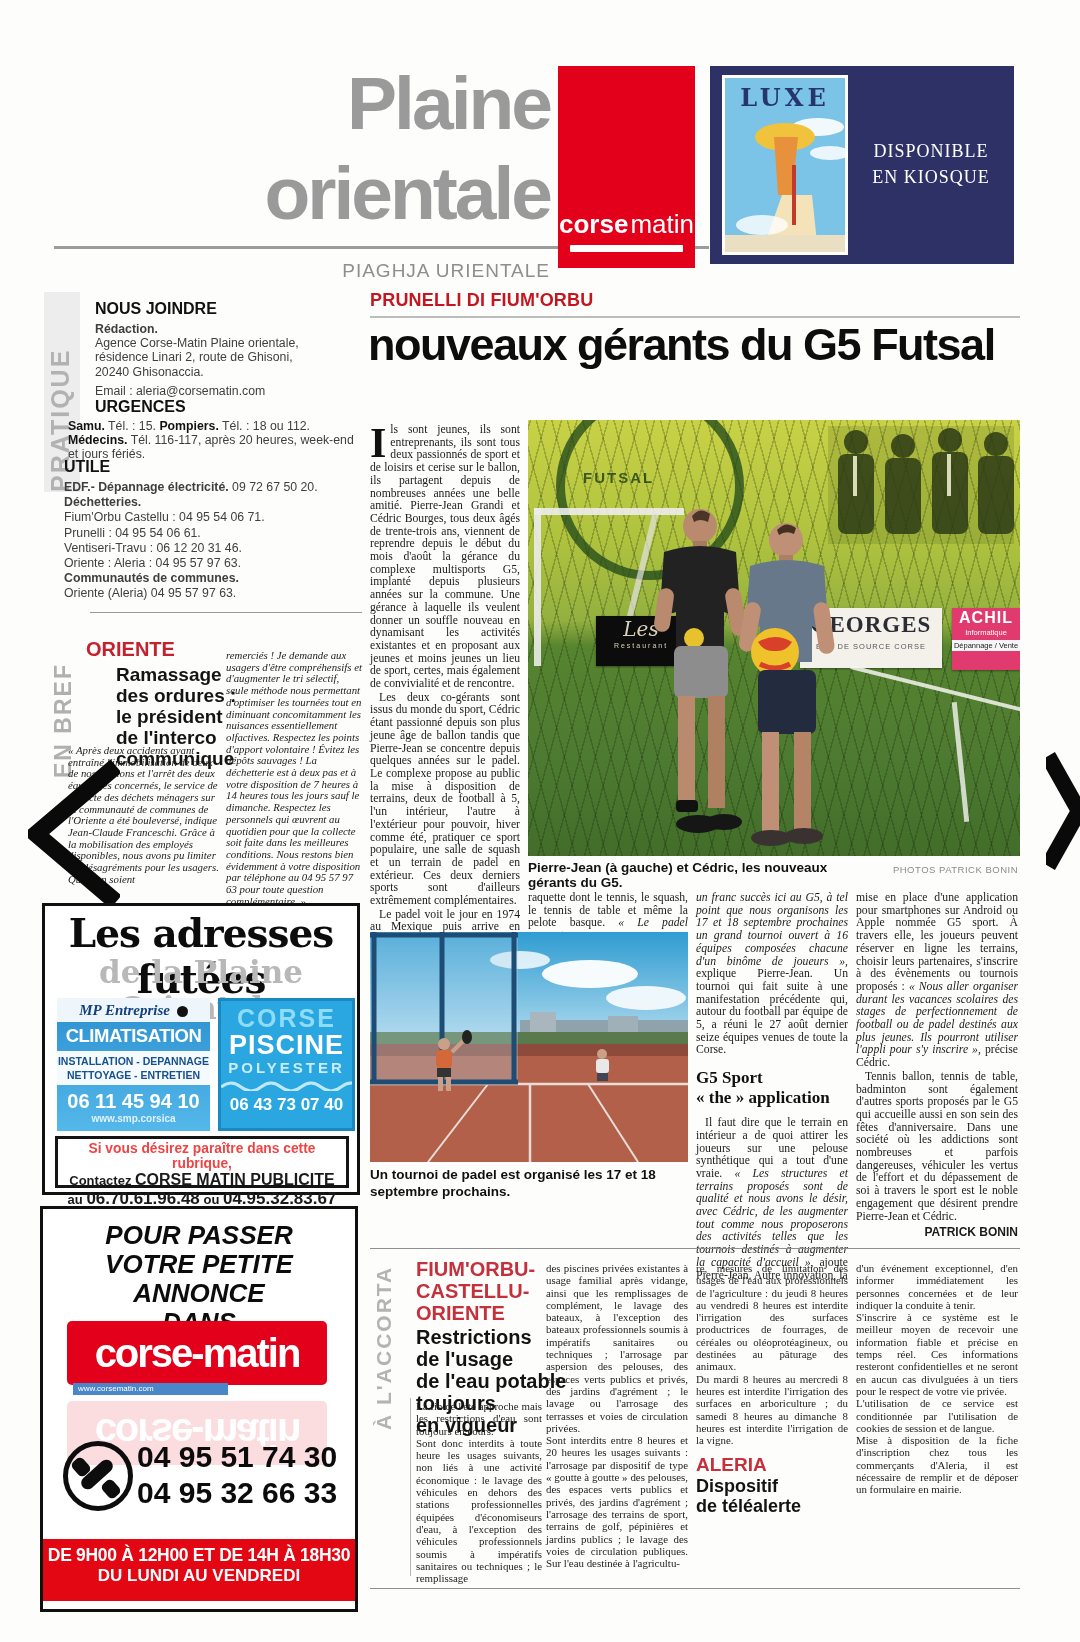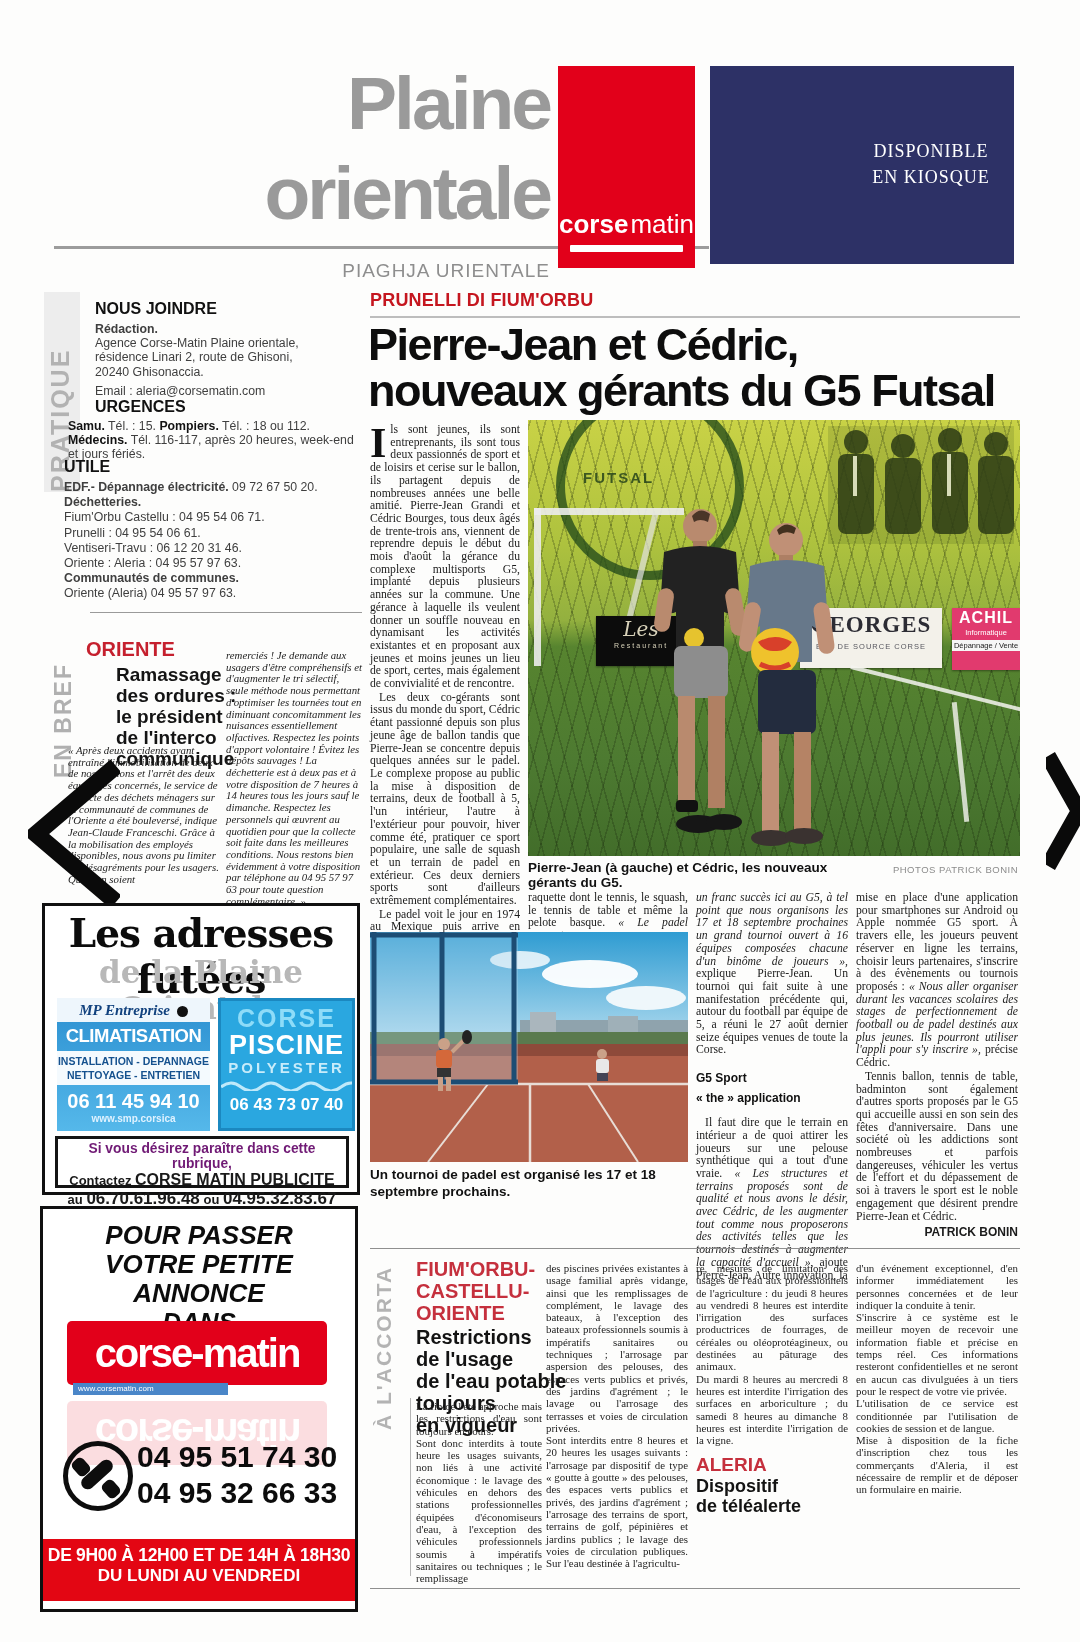--- a/index.html
+++ b/index.html
@@ -22,21 +22,21 @@
   .pl .b{color:#121212;}
   .ulist{font-size:12.3px;line-height:15.2px;color:#3f3f3f;}
   
   .eb{font-family:"Liberation Serif",serif;font-style:italic;font-size:10.8px;line-height:11.7px;color:#222;}
   .ebtitle{font-weight:bold;font-size:19px;line-height:21px;color:#141414;}
   
   .bodytxt{font-family:"Liberation Serif",serif;font-size:11.7px;line-height:12.7px;text-align:justify;color:#1b1b1b;}
   .bodytxt .p{margin:0 0 1px 0;}
   .ind{text-indent:9px;}
   .dropcap{float:left;font-family:"Liberation Serif",serif;font-weight:bold;font-size:42px;line-height:34px;padding:2px 4px 0 0;color:#111;}
-  .subhead{font-family:Liberation Sans, sans-serif;font-weight:bold;font-size:12px;line-height:20px;color:#101010;margin:11px 0 9px 0;text-align:left;}
+  .subhead{font-family:Liberation Serif, serif;font-weight:bold;font-size:17px;line-height:20px;color:#101010;margin:11px 0 9px 0;text-align:left;}
   .caption{font-weight:bold;font-size:13.5px;color:#111;}
   .credit{font-size:9.5px;color:#8b8b8b;letter-spacing:.5px;text-align:right;}
   .kicker{font-weight:bold;font-size:18px;color:#c5161f;letter-spacing:.2px;}
   .headline{font-weight:bold;font-size:45px;line-height:46px;letter-spacing:-1.5px;color:#0d0d0d;}
   
   .acc{font-family:"Liberation Serif",serif;font-size:10.9px;line-height:12.3px;color:#1d1d1d;text-align:justify;white-space:pre-line;}
   .acck{font-weight:bold;font-size:20px;line-height:22px;color:#c5303d;}
   .acct{font-weight:bold;font-size:20px;line-height:22px;color:#131313;}
   
   .box{position:absolute;border:3px solid #101010;background:#fff;}
@@ -72,20 +72,34 @@
   <div class="abs m-sub" style="left:330px;top:260px;width:220px;">PIAGHJA URIENTALE</div>
 
   <div class="abs brandblock" style="left:558px;top:66px;width:137px;height:202px;">
     <div class="abs" style="left:0;right:0;bottom:28px;text-align:center;color:#fff;font-size:26px;">
       <span class="b">corse</span><span style="margin-left:2px;">matin</span>
     </div>
     <div class="abs" style="left:12px;right:12px;bottom:16px;height:7px;background:#fff;border-radius:1px;"></div>
   </div>
 
   <div class="abs promo" style="left:710px;top:66px;width:304px;height:198px;">
+    <div class="abs" style="left:12px;top:9px;width:126px;height:180px;background:#fff;padding:0;">
+      <svg width="126" height="180" viewBox="0 0 126 180">
+        <rect x="3" y="3" width="120" height="174" fill="#7cc3e8"></rect>
+        <ellipse cx="96" cy="52" rx="26" ry="9" fill="#ffffff" opacity=".9"></ellipse>
+        <ellipse cx="108" cy="78" rx="20" ry="7" fill="#ffffff" opacity=".85"></ellipse>
+        <ellipse cx="63" cy="62" rx="30" ry="14" fill="#f1c23c"></ellipse>
+        <path d="M52 62 L76 62 L70 120 L56 120 Z" fill="#e8913c"></path>
+        <path d="M60 120 L90 120 L96 177 L40 177 Z" fill="#f4e2b8"></path>
+        <rect x="70" y="90" width="4" height="60" fill="#c23a2a"></rect>
+        <ellipse cx="40" cy="150" rx="26" ry="10" fill="#ffffff" opacity=".8"></ellipse>
+        <rect x="3" y="160" width="120" height="17" fill="#eadfc2"></rect>
+      </svg>
+      <div class="abs" style="left:0;top:8px;width:126px;text-align:center;font-family:'DejaVu Serif',serif;font-weight:bold;font-size:24px;letter-spacing:4px;color:#27356e;">LUXE</div>
+    </div>
     <div class="abs" style="left:142px;top:72px;width:158px;text-align:center;color:#fff;font-family:'Liberation Serif',serif;font-size:18px;letter-spacing:1px;line-height:26px;">
       <div>DISPONIBLE</div>
       <div>EN KIOSQUE</div>
     </div>
   </div>
 
   <div class="abs" style="left:44px;top:292px;width:36px;height:200px;background:#ededed;"></div>
   <div class="abs vrail" style="left:46px;top:296px;height:196px;font-size:25px;">PRATIQUE</div>
 
   <div class="abs" style="left:95px;top:300px;width:268px;">
@@ -156,21 +170,21 @@
       <div style="color:#8edcf8;font-weight:bold;font-size:25px;letter-spacing:2px;margin-top:4px;line-height:26px;">CORSE</div>
       <div style="color:#ffffff;font-weight:bold;font-size:27px;letter-spacing:1px;line-height:28px;">PISCINE</div>
       <div style="color:#c8ecfa;font-weight:bold;font-size:15px;letter-spacing:3px;line-height:18px;">POLYESTER</div>
       <svg width="131" height="14" viewBox="0 0 131 14">
         <path d="M0 10 Q10 2 20 10 T40 10 T60 10 T80 10 T100 10 T120 10 T140 10" fill="none" stroke="#bfe9fa" stroke-width="3"></path>
       </svg>
       <div style="color:#fff;font-weight:bold;font-size:17px;">06 43 73 07 40</div>
     </div>
 
     <div class="abs" style="left:10px;top:230px;width:288px;height:44px;border:3px solid #141414;text-align:center;padding-top:2px;">
-      <div style="font-weight:bold;font-size:13.8px;color:#701a75;">Si vous désirez paraître dans cette rubrique,</div>
+      <div style="font-weight:bold;font-size:13.8px;color:#ef4444;">Si vous désirez paraître dans cette rubrique,</div>
       <div style="font-size:13px;color:#1a1a1a;"><span class="b">Contactez </span><span class="b" style="font-size:16px;">CORSE MATIN PUBLICITE</span></div>
       <div style="font-size:13px;color:#1a1a1a;"><span class="b">au </span><span class="b" style="font-size:17px;">06.70.61.96.48</span><span class="b"> ou </span><span class="b" style="font-size:17px;">04.95.32.83.67</span></div>
     </div>
   </div>
 
   <div class="box" style="left:26px;top:1206px;width:312px;height:400px;margin-left:14px;">
     <div class="abs" style="left:0;right:0;top:12px;">
       <div class="annonce-line">POUR PASSER</div>
       <div class="annonce-line">VOTRE PETITE ANNONCE</div>
       <div class="annonce-line">DANS</div>
@@ -193,21 +207,20 @@
     </div>
     <div class="abs redbanner" style="left:0;right:0;bottom:8px;height:56px;padding-top:6px;">
       <div style="font-size:17.5px;letter-spacing:-.3px;">DE 9H00 À 12H00 ET DE 14H À 18H30</div>
       <div style="font-size:17px;">DU LUNDI AU VENDREDI</div>
     </div>
   </div>
 
   <div class="abs kicker" style="left:370px;top:290px;">PRUNELLI DI FIUM'ORBU</div>
   <div class="abs" style="left:370px;top:316px;width:650px;height:2px;background:#bdbdbd;"></div>
   <div class="abs headline" style="left:368px;top:322px;width:660px;">
-    <div>Pierre-Jean et Cédric,</div>
     <div>nouveaux gérants du G5 Futsal</div>
   </div>
 
   <div class="abs bodytxt" style="left:370px;top:424px;width:150px;">
     <div class="p">
       <span class="dropcap">I</span><span>ls sont jeunes, ils sont entreprenants, ils sont tous deux passionnés de sport et de loisirs et cerise sur le ballon, ils partagent depuis de nombreuses années une belle amitié. Pierre-Jean Grandi et Cédric Bourges, tous deux âgés de trente-trois ans, viennent de reprendre depuis le début du mois d'août la gérance du complexe multisports G5, implanté depuis plusieurs années sur la commune. Une gérance à laquelle ils veulent donner un souffle nouveau en dynamisant les activités existantes et en proposant aux jeunes et moins jeunes un lieu de sport, certes, mais également de convivialité et de rencontre.</span>
     </div>
     <div class="p ind">Les deux co-gérants sont issus du monde du sport, Cédric étant passionné depuis son plus jeune âge de ballon tandis que Pierre-Jean se concentre depuis quelques années sur le padel. Le complexe propose au public la mise à disposition de terrains, deux de football à 5, l'un intérieur, l'autre à l'extérieur pour pouvoir, hiver comme été, pratiquer ce sport populaire, une salle de squash et un terrain de padel en extérieur. Ces deux derniers sports sont d'ailleurs extrêmement complémentaires.</div>
     <div class="p ind">Le padel voit le jour en 1974 au Mexique puis arrive en Europe, en Espagne. Ce sport réunit en une discipline plusieurs jeux de</div>
   </div>

